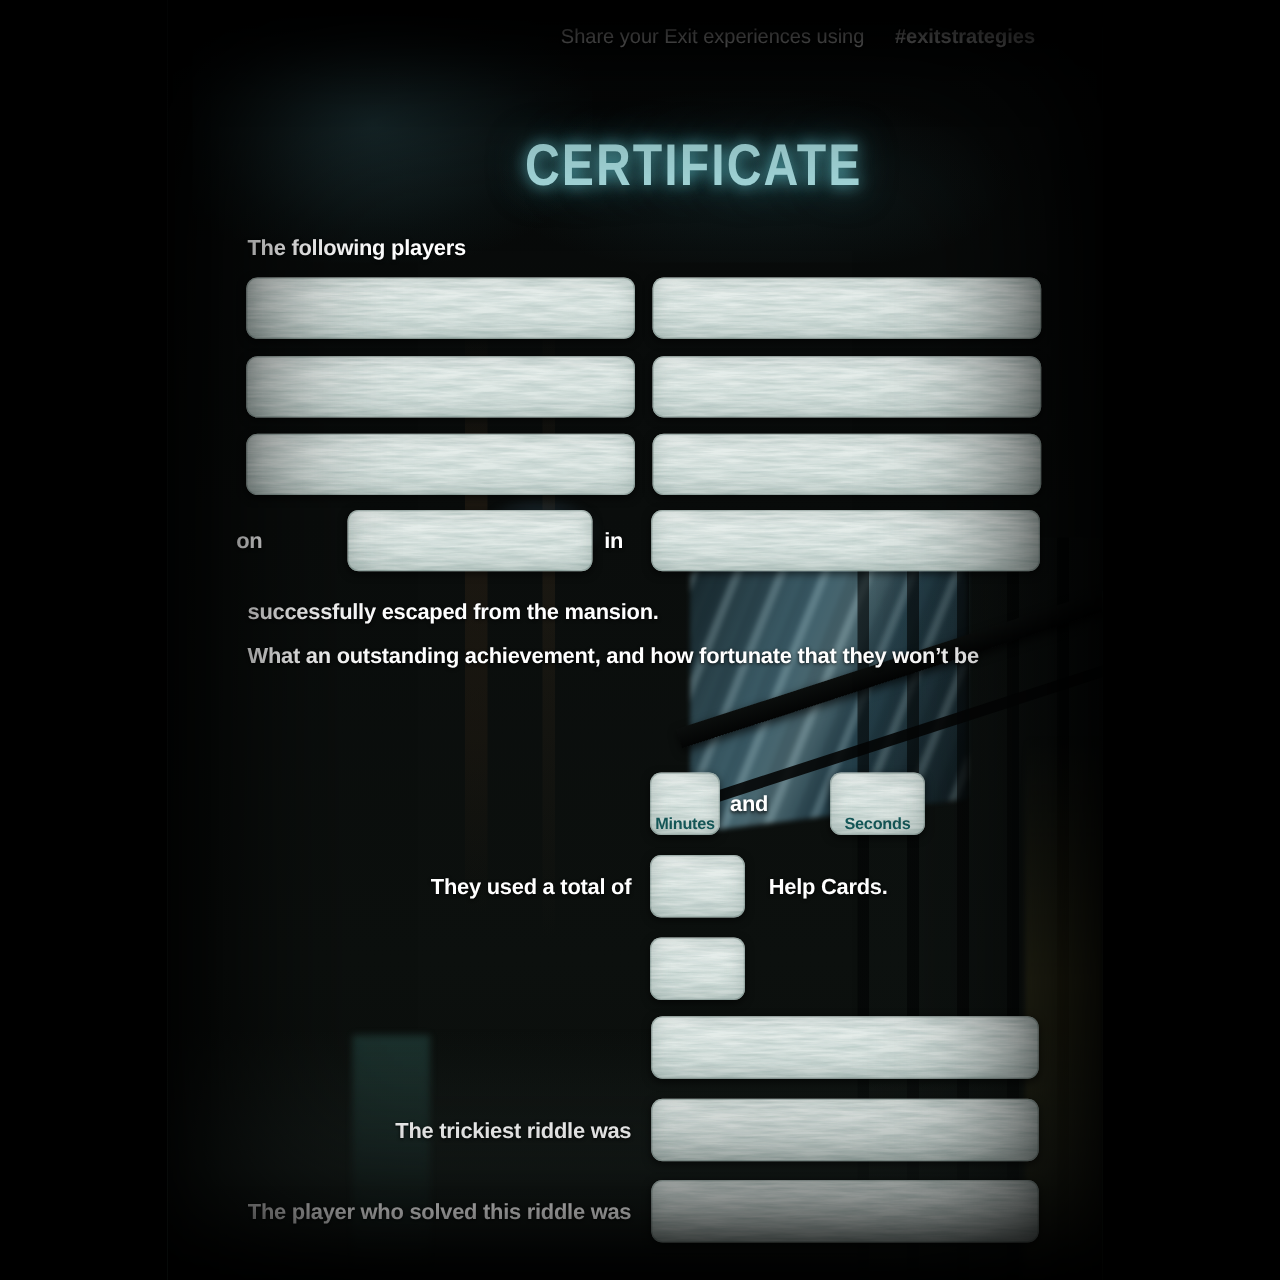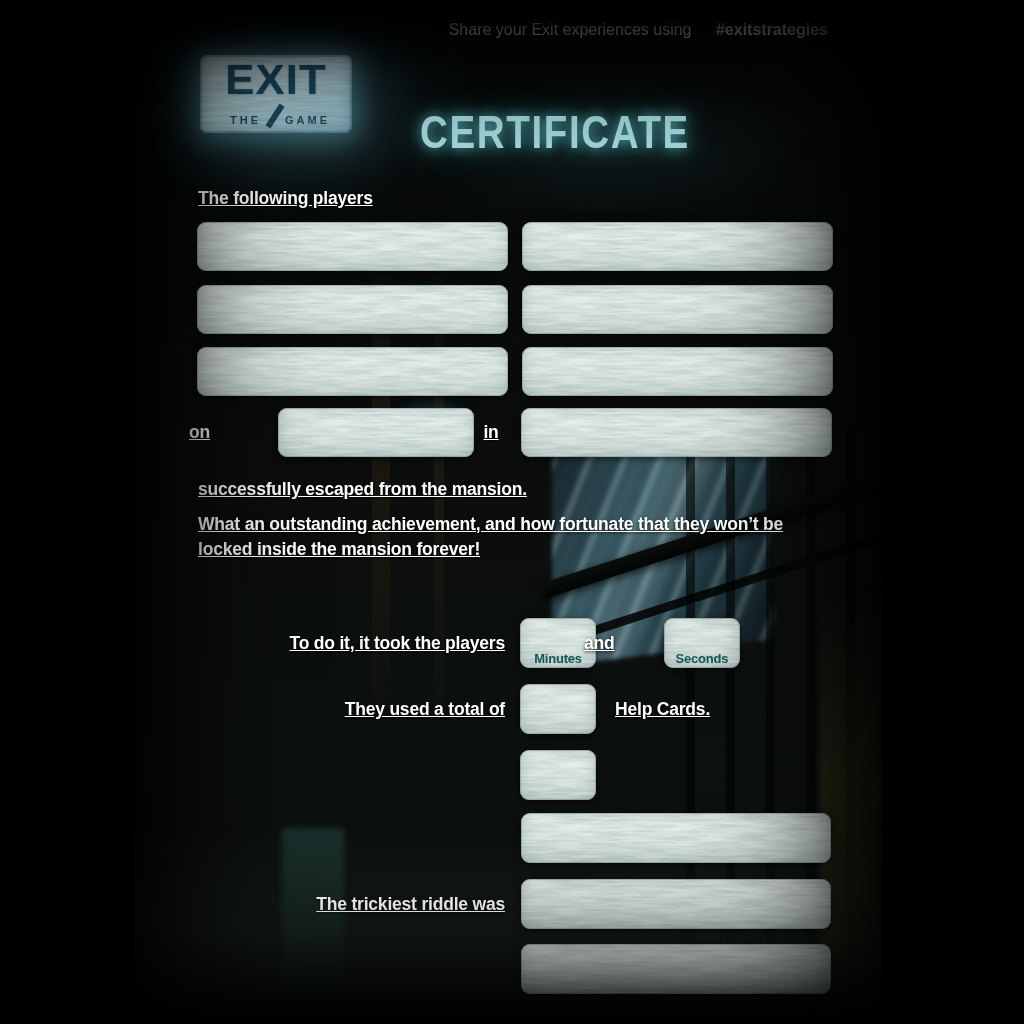--- a/index.html
+++ b/index.html
@@ -34,21 +34,21 @@
     background:linear-gradient(180deg,transparent,rgba(32,42,39,.45) 55%,rgba(18,24,22,.6));}
   .bg-teal-streak{left:148px;top:828px;width:62px;height:196px;
     background:linear-gradient(180deg,rgba(80,165,155,.22),rgba(50,110,105,.10) 60%,transparent);filter:blur(3px);}
   .bg-olive{left:686px;top:588px;width:62px;height:436px;
     background:linear-gradient(180deg,transparent,rgba(110,100,45,.30) 45%,rgba(70,66,30,.18));filter:blur(2px);}
   .bg-vignette{left:0;top:0;width:748px;height:1024px;
     box-shadow:inset 0 0 130px 45px #000, inset 0 60px 60px -30px #000, inset 0 -40px 50px -25px #000;}
 
   
   .txt{position:absolute;color:#fff;font-weight:700;font-size:17.5px;letter-spacing:-0.2px;
-       text-shadow:0 1px 3px rgba(0,0,0,.85);white-space:nowrap;text-decoration:underline;}
+       text-shadow:0 1px 3px rgba(0,0,0,.85);white-space:nowrap;}
   .share-line{position:absolute;right:54px;top:21px;font-size:16px;font-weight:400;color:#fff;
        letter-spacing:0;text-shadow:0 1px 2px #000;white-space:nowrap;}
   .share-line b{font-weight:700;margin-left:20px;}
   .title{position:absolute;left:286px;top:104px;font-size:47px;font-weight:700;color:#a7dcdf;
        letter-spacing:2px;transform:scaleX(.82);transform-origin:left center;
        text-shadow:0 0 14px rgba(110,215,225,.85),0 0 34px rgba(70,180,195,.55);white-space:nowrap;}
 
   
   .logo{position:absolute;left:66px;top:55px;width:152px;height:78px;border-radius:7px;overflow:hidden;
     background:linear-gradient(160deg,#d9edf0 0%,#bcdce4 45%,#8fb9c6 100%);
@@ -94,29 +94,20 @@
     <div class="bg bg-window2"></div>
     <div class="bg bg-balusters"></div>
     <div class="bg bg-rail"></div>
     <div class="bg bg-rail2"></div>
     <div class="bg bg-floor"></div>
     <div class="bg bg-teal-streak"></div>
     <div class="bg bg-olive"></div>
 
     <div class="share-line"><span>Share your Exit experiences using </span><b>#exitstrategies</b></div>
 
-    <div class="logo grunge">
-      <div class="logo-main">EXIT</div>
-      <div class="logo-xleg"></div>
-      <div class="logo-sub-left">THE</div>
-      <div class="logo-sub-right">GAME</div>
-    <svg class="tex">
-          <rect width="100%" height="100%" filter="url(#grunge)"></rect>
-        </svg>
-      </div>
 
     <div class="title">CERTIFICATE</div>
 
     <div class="txt" style="left:64px;top:188px;">The following players</div>
 
     <div class="panel grunge" style="left:63px;top:222px;width:311px;height:49px;">
         <div class="val"></div>
         <svg class="tex">
           <rect width="100%" height="100%" filter="url(#grunge)"></rect>
         </svg>
@@ -162,24 +153,22 @@
     <div class="txt rowlabel" style="left:342px;top:408px;width:30px;text-align:center;line-height:49px;">in</div>
     <div class="panel grunge" style="left:387px;top:408px;width:311px;height:49px;">
         <div class="val"></div>
         <svg class="tex">
           <rect width="100%" height="100%" filter="url(#grunge)"></rect>
         </svg>
       </div>
 
     <div class="txt" style="left:64px;top:479px;">successfully escaped from the mansion.</div>
     <div class="txt" style="left:64px;top:514px;">What an outstanding achievement, and how fortunate that they won’t be</div>
-    <div class="txt" style="left:64px;top:539px;">locked inside the mansion forever!</div>
-
-    <div class="txt prompt rowlabel" style="top:618px;">To do it, it took the players</div>
-    <div class="panel grunge" style="left:386px;top:618px;width:76px;height:50px;">
+
+    <div class="panel grunge" style="left:386px;top:618px;width:56px;height:50px;">
       <div class="val"></div>
       <div class="unit">Minutes</div>
     <svg class="tex">
           <rect width="100%" height="100%" filter="url(#grunge)"></rect>
         </svg>
       </div>
     <div class="txt rowlabel" style="left:450px;top:618px;width:62px;text-align:left;line-height:50px;">and</div>
     <div class="panel grunge" style="left:530px;top:618px;width:76px;height:50px;">
       <div class="val"></div>
       <div class="unit">Seconds</div>
@@ -212,20 +201,21 @@
       </div>
 
     <div class="txt prompt rowlabel" style="top:879px;">The trickiest riddle was</div>
     <div class="panel grunge" style="left:387px;top:879px;width:310px;height:50px;">
         <div class="val"></div>
         <svg class="tex">
           <rect width="100%" height="100%" filter="url(#grunge)"></rect>
         </svg>
       </div>
 
+    <div class="txt prompt rowlabel" style="top:944px;">The player who solved this riddle was</div>
     <div class="panel grunge" style="left:387px;top:944px;width:310px;height:50px;">
         <div class="val"></div>
         <svg class="tex">
           <rect width="100%" height="100%" filter="url(#grunge)"></rect>
         </svg>
       </div>
 
     <div class="bg bg-vignette"></div>
   </div>
 </div>

